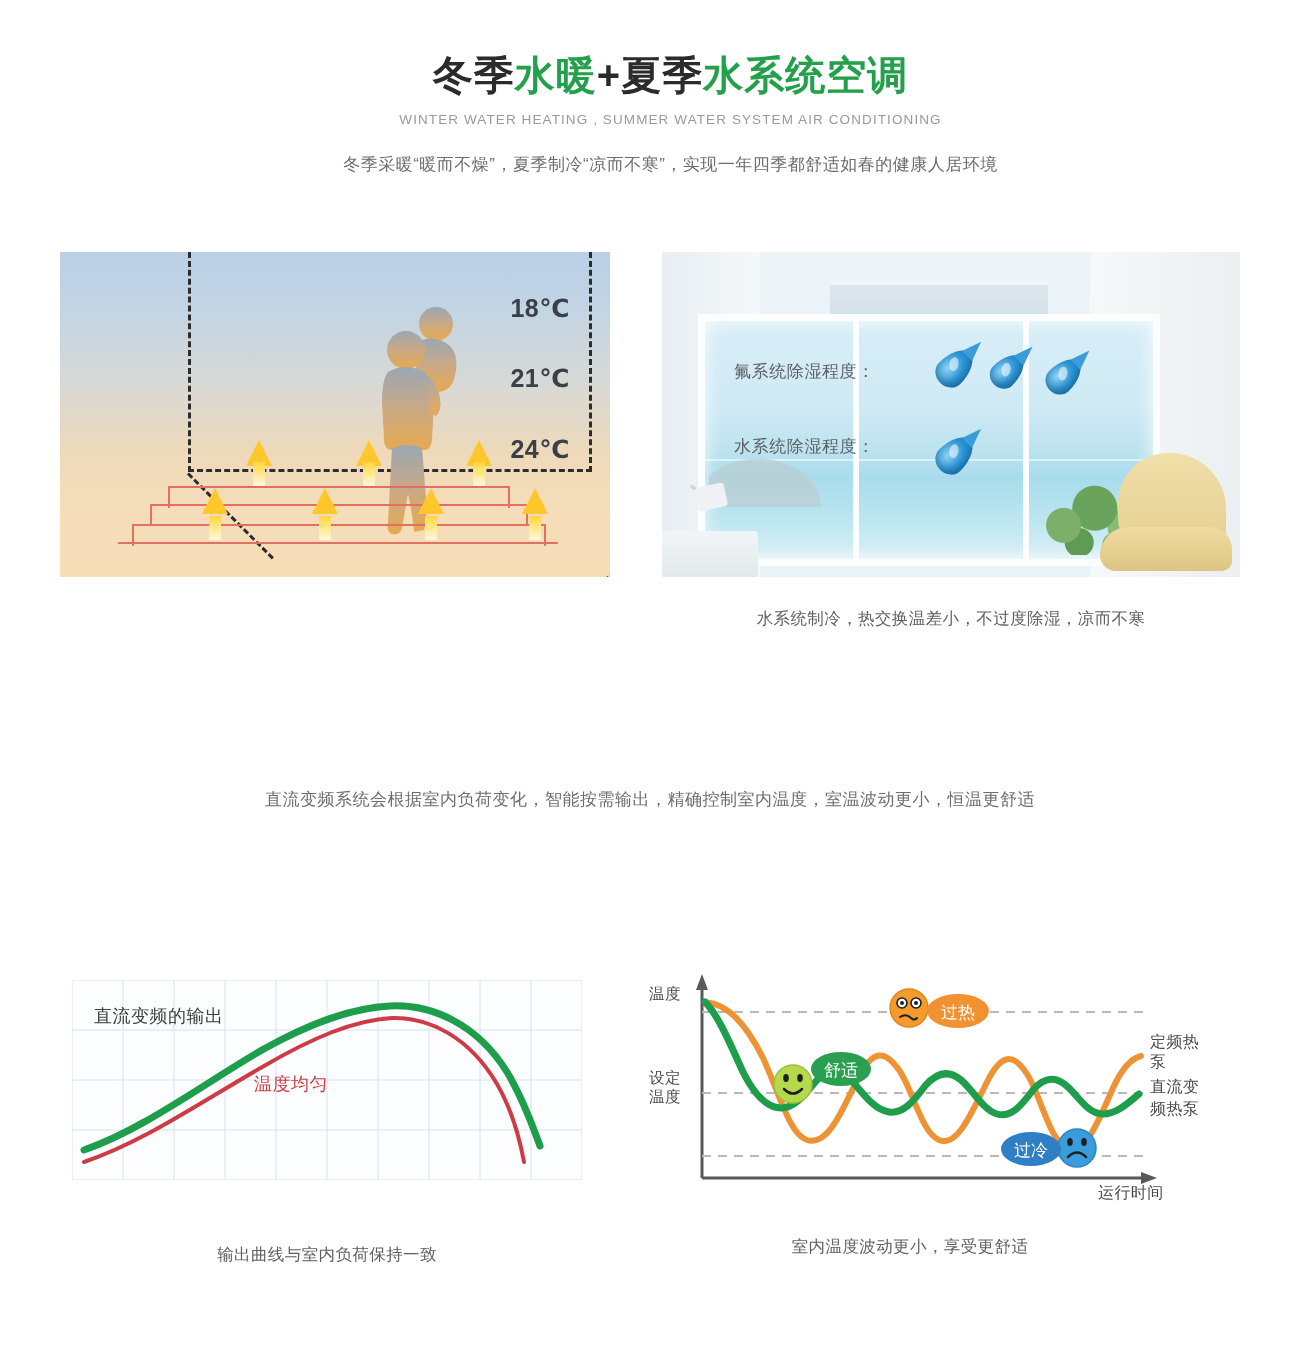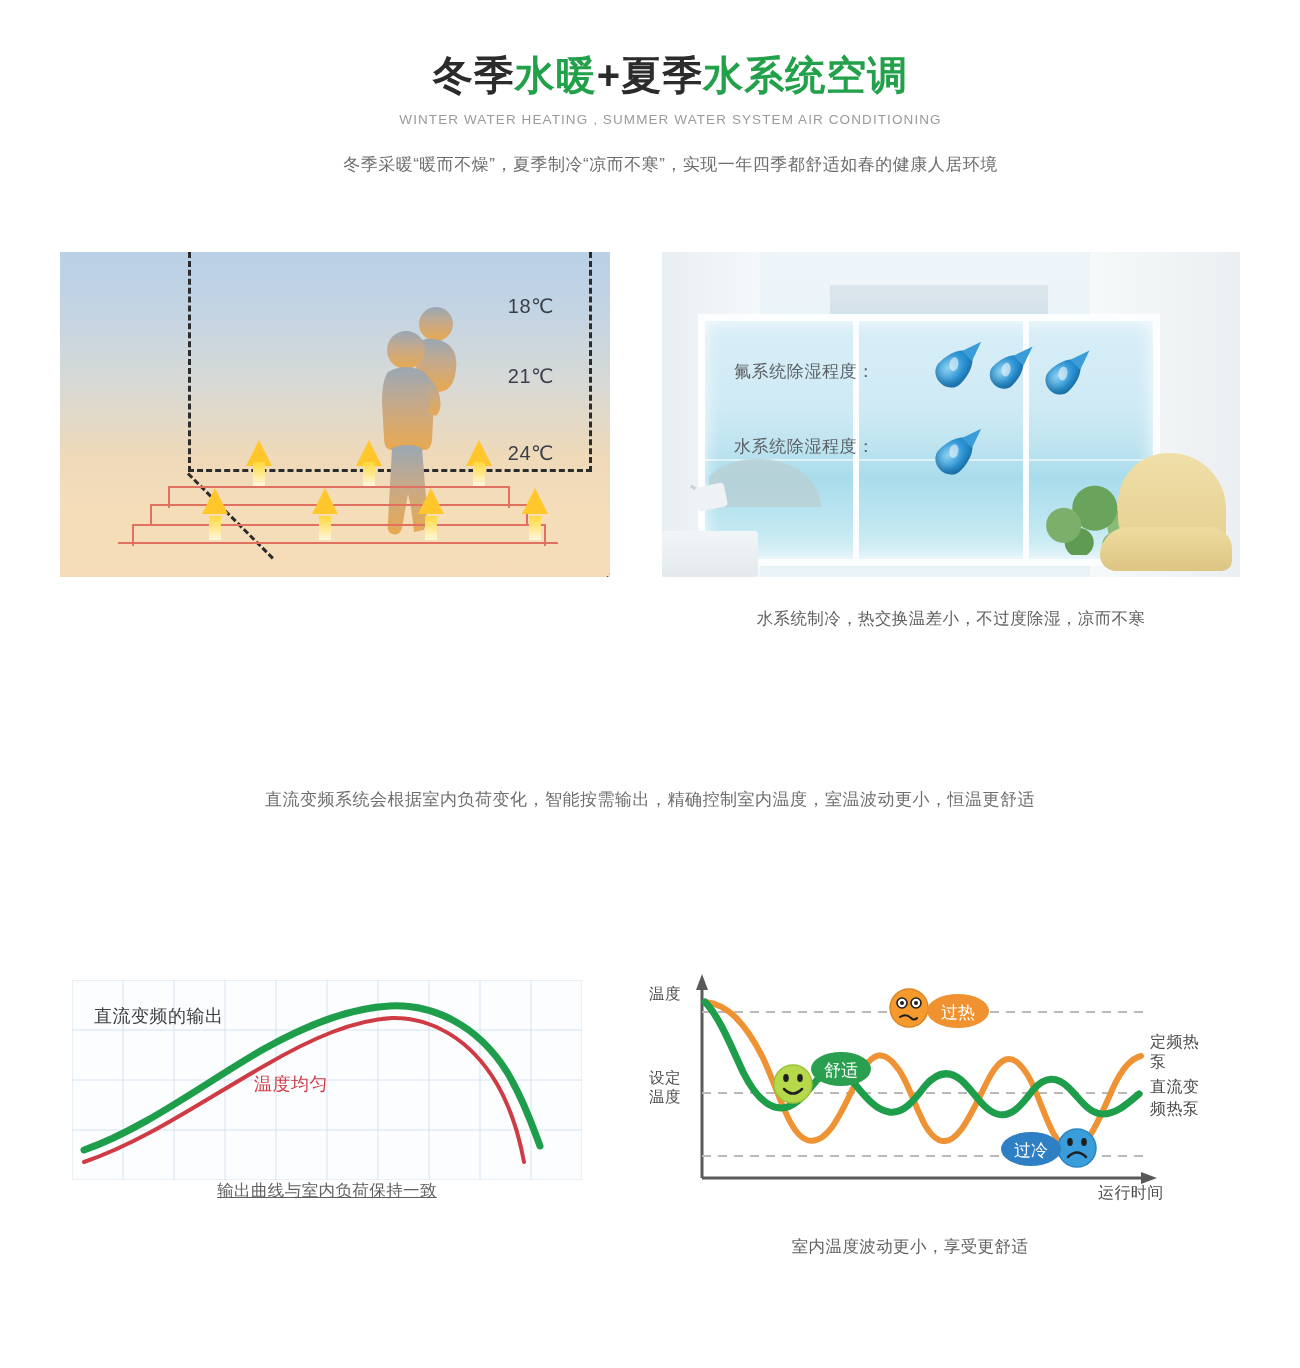--- a/index.html
+++ b/index.html
@@ -67,28 +67,29 @@
   }
 
   
   .fh {
     background: linear-gradient(to bottom,
       #b9d0e6 0%, #c3d4e3 18%, #d7d9d6 40%,
       #eed9b9 62%, #f5ddb9 80%, #f6ddb8 100%);
   }
   .fh-temp {
     position: absolute;
-    right: 56px;
-    font-size: 20px;
+    right: 40px;
+    font-size: 25px;
     color: #3a3f4a;
     letter-spacing: 0.5px;
+    font-weight: bold;
   }
   .fh-temp.t1 { top: 42px; }
   .fh-temp.t2 { top: 112px; }
-  .fh-temp.t3 { top: 183px; margin-top: 6px; }
+  .fh-temp.t3 { top: 183px; }
 
   
   .fh-wall {
     position: absolute;
     left: 128px; top: 0;
     width: 404px; height: 220px;
     border-left: 3px dashed #2c2c2c;
     border-right: 3px dashed #2c2c2c;
     border-bottom: 3px dashed #2c2c2c;
   }
@@ -430,21 +431,21 @@
           <line x1="0" y1="150" x2="510" y2="150"></line>
         </g>
 
         <path d="M 12 170 C 70 150, 130 105, 190 70 C 240 42, 280 28, 318 26 C 360 24, 405 44, 435 92 C 452 120, 462 150, 468 166" fill="none" stroke="#1e9e4a" stroke-width="7" stroke-linecap="round"></path>
 
         <path d="M 12 182 C 72 162, 132 120, 192 86 C 240 58, 282 40, 320 38 C 358 37, 398 58, 425 104 C 440 130, 448 160, 452 182" fill="none" stroke="#cf3b45" stroke-width="4" stroke-linecap="round"></path>
       </svg>
       <div class="curve-label output">直流变频的输出</div>
       <div class="curve-label load">温度均匀</div>
     </div>
-    <div class="chart-caption" style="text-decoration:underline;">输出曲线与室内负荷保持一致</div>
+    <div class="chart-caption" style="margin-top:64px;">输出曲线与室内负荷保持一致</div>
   </div>
 
   <div class="chart-right-wrap">
     <div style="position:relative;width:570px;height:245px;">
       <svg width="570" height="245" viewBox="0 0 570 245">
 
         <g>
           <line x1="57" y1="20" x2="57" y2="210" stroke="#595959" stroke-width="3"></line>
           <polygon points="57,6 51,22 63,22" fill="#595959"></polygon>
           <line x1="57" y1="210" x2="498" y2="210" stroke="#595959" stroke-width="3"></line>

